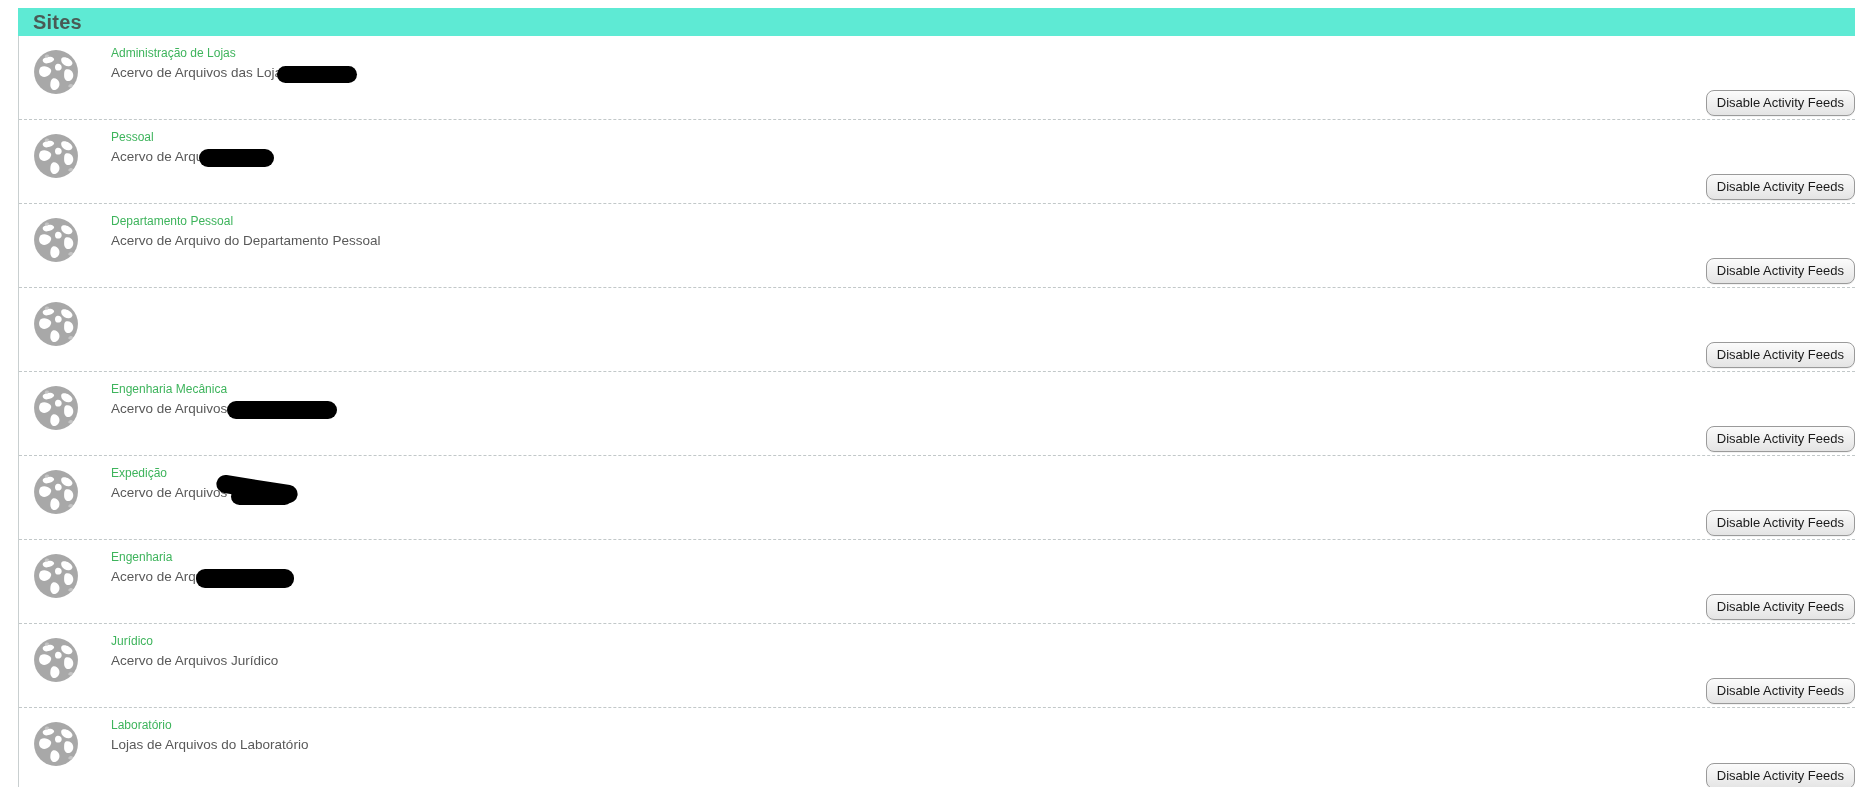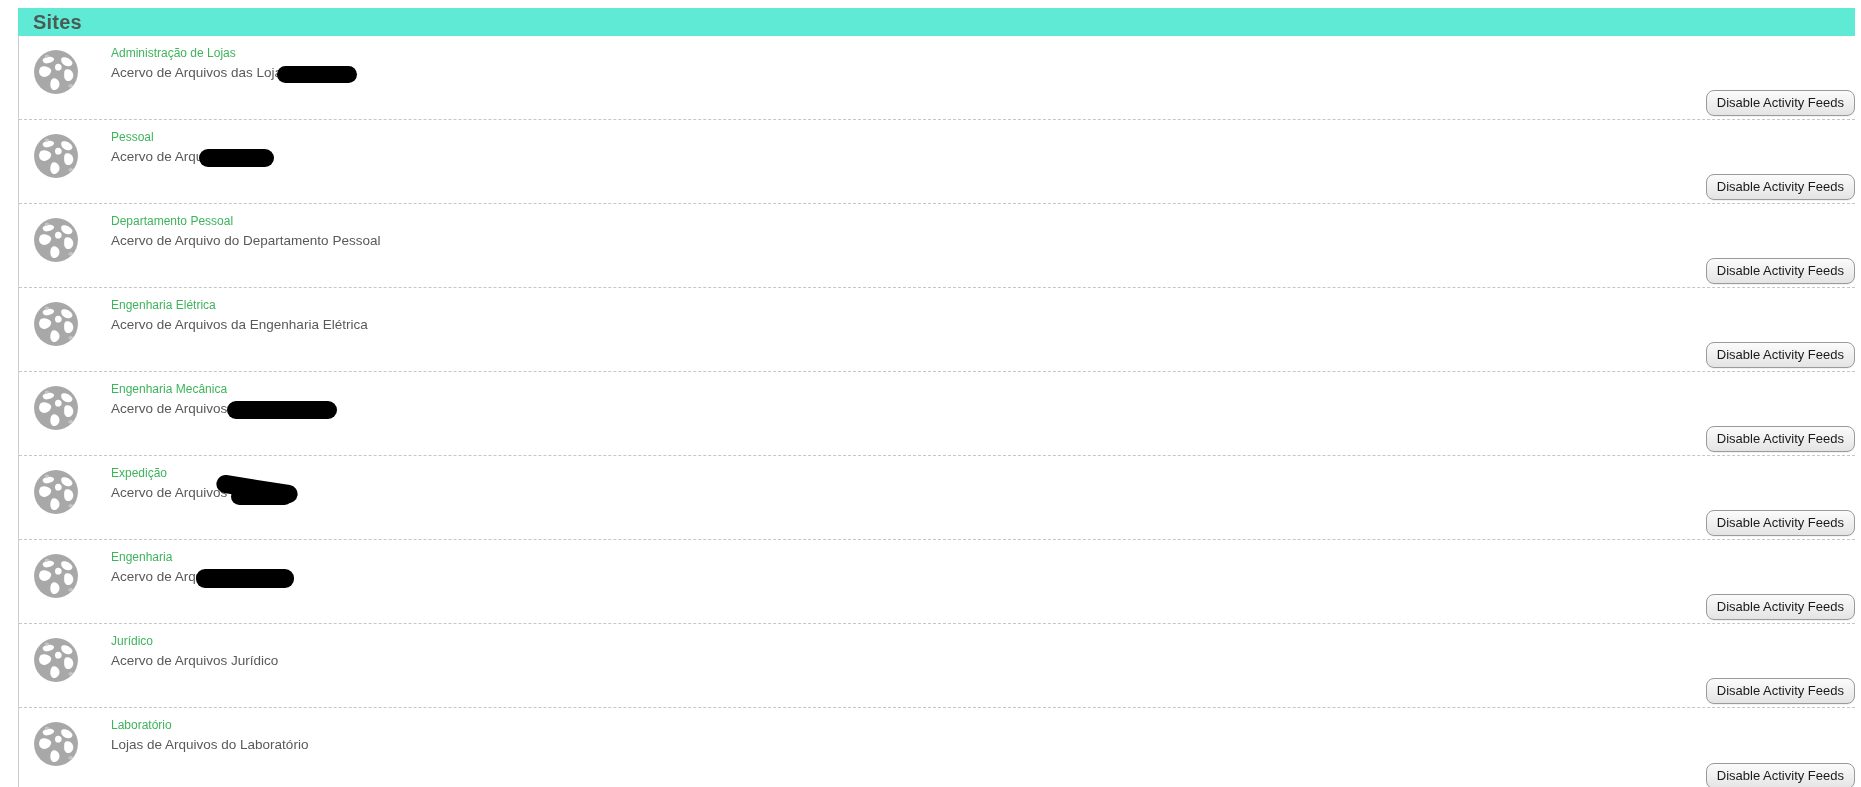--- a/index.html
+++ b/index.html
@@ -260,26 +260,20 @@
           <path d="M33 22 C36 21, 39 23, 39 26 C39 29, 36 31, 33 30 C30 29, 30 23, 33 22 Z"></path>
         </g>
         <g fill="#c9c9c9" opacity="0.9">
           <path d="M19 11 C22 10, 24 11, 23 13 C22 15, 19 15, 18 13 Z"></path>
           <path d="M49 47 C52 46, 54 48, 52 50 C50 52, 47 51, 47 49 Z"></path>
         </g>
         <circle cx="32" cy="32" r="27" fill="none" stroke="#ffffff" stroke-width="0"></circle>
       </svg>
     </div>
 
-    <div class="site-text">
-      <a class="site-title" href="#">Engenharia Elétrica</a>
-      <div class="site-desc">
-        <span>Acervo de Arquivos da Engenharia Elétrica</span>
-      </div>
-    </div>
 
     <div class="site-action">
       <button class="feeds-button">Disable Activity Feeds</button>
     </div>
 
   </div>
 
   <div class="site-row">
 
     <div class="site-icon">

